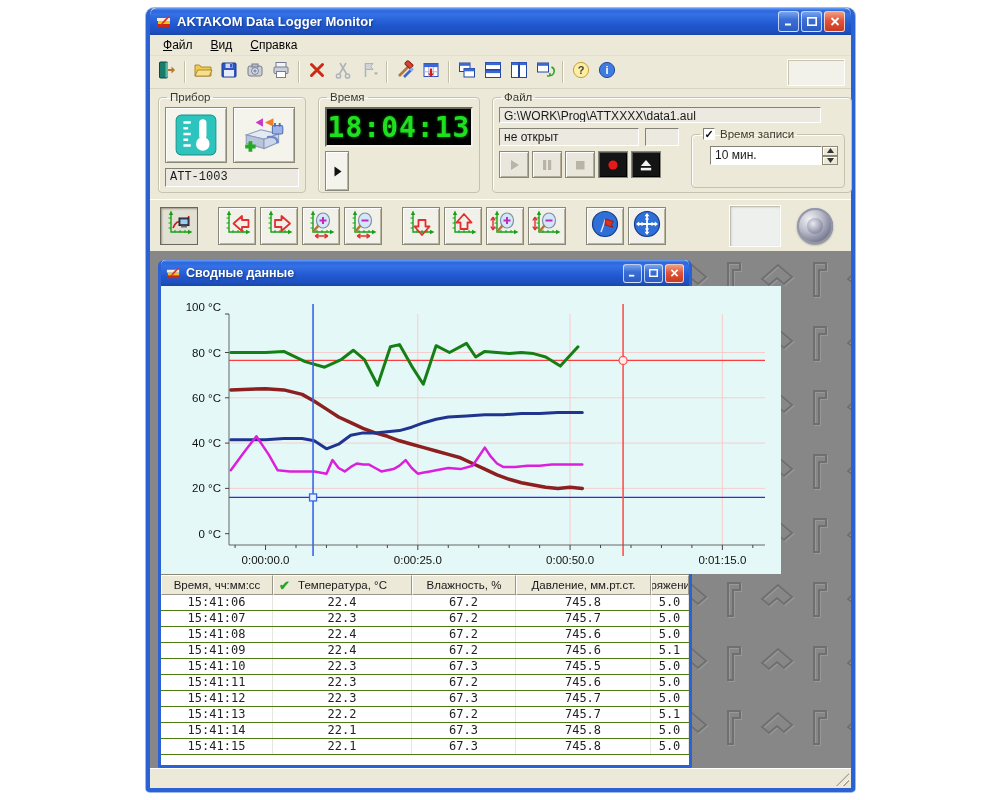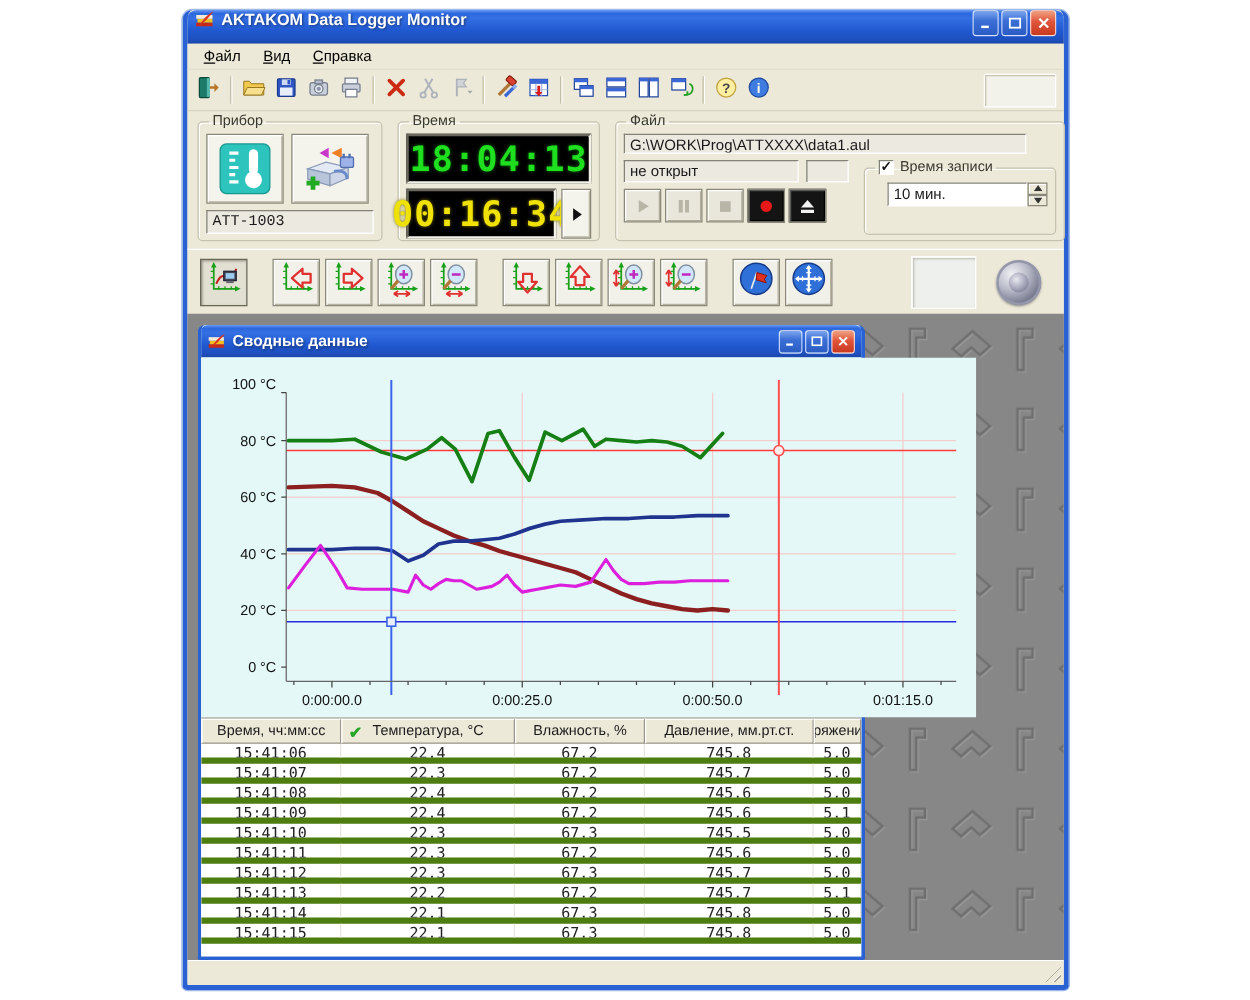--- a/index.html
+++ b/index.html
@@ -2,21 +2,21 @@
 <html><head>
 <meta charset="utf-8">
 <style>
   * { margin:0; padding:0; box-sizing:border-box; }
   html,body { width:1000px; height:800px; background:#ffffff; font-family:"Liberation Sans", sans-serif; overflow:hidden; }
 
   
   .window { position:absolute; left:146px; top:8px; width:709px; height:784px;
     border:4px solid #2a62d4; border-top:none; border-radius:8px 8px 4px 4px;
     background:#ece9d8; box-shadow:0 0 0 1px #9db9e8; display:flex; flex-direction:column; }
-  .titlebar { height:27px; border-radius:7px 7px 0 0; display:flex; align-items:flex-start; padding:0 6px; gap:5px;
+  .titlebar { height:27px; border-radius:7px 7px 0 0; display:flex; align-items:center; padding:0 6px; gap:5px;
     background:linear-gradient(180deg,#6a9cf4 0%,#2c68de 10%,#3570e4 24%,#2058d0 62%,#1e50c0 86%,#1a46a8 100%); }
   .titlebar .title { color:#fff; font-weight:bold; font-size:13px; text-shadow:1px 1px 2px #1a3a80; flex:1; }
   .winbtns { display:flex; gap:2px; }
   .winbtn { width:21px; height:21px; border-radius:3px; border:1px solid #ffffffb0; display:flex; align-items:center; justify-content:center;
     background:linear-gradient(180deg,#7aa4ee 0%,#3b6fd6 40%,#2a5cc4 100%); }
   .winbtn.close { background:linear-gradient(180deg,#f0a080 0%,#e0543a 45%,#c83a20 100%); }
 
   .menubar { height:21px; background:#ece9d8; display:flex; align-items:center; padding-left:4px; font-size:12px; border-bottom:1px solid #e2dfcf;}
   .menu-item { padding:2px 9px; cursor:default; }
 
@@ -96,21 +96,21 @@
   .child-title .title { color:#fff; font-weight:bold; font-size:12.5px; text-shadow:1px 1px 2px #1a3a80; flex:1;}
   .winbtn.small { width:19px; height:19px; }
 
   .chart-zone { height:288px; background:#e4f9f7; }
   .table-zone { flex:1; background:#fff; border-top:1px solid #8a8878; display:flex; flex-direction:column; font-size:12px; }
   .thead { display:grid; grid-template-columns:112px 139px 104px 135px 1fr; height:20px; background:#ece9d8; }
   .th { border:1px solid; border-color:#ffffff #9a968a #9a968a #ffffff; display:flex; align-items:center; justify-content:center;
     font-size:11.5px; color:#1a1a1a; position:relative; white-space:nowrap; overflow:hidden;}
   .th .chk { position:absolute; left:5px; color:#28a428; font-weight:bold; font-size:13px; }
   .tbody { flex:1; overflow:hidden; }
-  .trow { display:grid; grid-template-columns:112px 139px 104px 135px 1fr; height:16px; border-bottom:5px solid #4d7c0f; }
+  .trow { display:grid; grid-template-columns:112px 139px 104px 135px 1fr; height:16px; border-bottom:1px solid #4d7c0f; }
   .td { font-family:"DejaVu Sans Mono", monospace; font-size:12px; color:#222; text-align:center; line-height:15px;
     border-right:1px solid #e8e6de; white-space:nowrap; overflow:hidden;}
 
   .statusbar { height:20px; background:#ece9d8; border-top:1px solid #ffffff; position:relative; border-radius:0 0 2px 2px;}
   .grip { position:absolute; right:2px; bottom:2px; width:13px; height:13px;
     background:repeating-linear-gradient(135deg, transparent 0 3px, #ffffff 3px 4px, #a8a496 4px 5px);
     clip-path:polygon(100% 0, 100% 100%, 0 100%); }
 </style>
 </head>
 <body>
@@ -300,21 +300,20 @@
           </svg>
         </span>
       </div>
       <div class="sunken dev-model">АТТ-1003</div>
     </fieldset>
 
     <fieldset class="panel-time">
       <legend>Время</legend>
       <div class="led green">18:04:13</div>
       <div class="led-row">
-        <div class="led yellow">00:16:34</div>
         <span class="led-btn">
             <svg width="9" height="11" viewBox="0 0 9 11">
               <path d="M1.5 0.5v10l7-5z" fill="#111"></path>
             </svg>
           </span>
       </div>
     </fieldset>
 
     <fieldset class="panel-file">
       <legend>Файл</legend>

